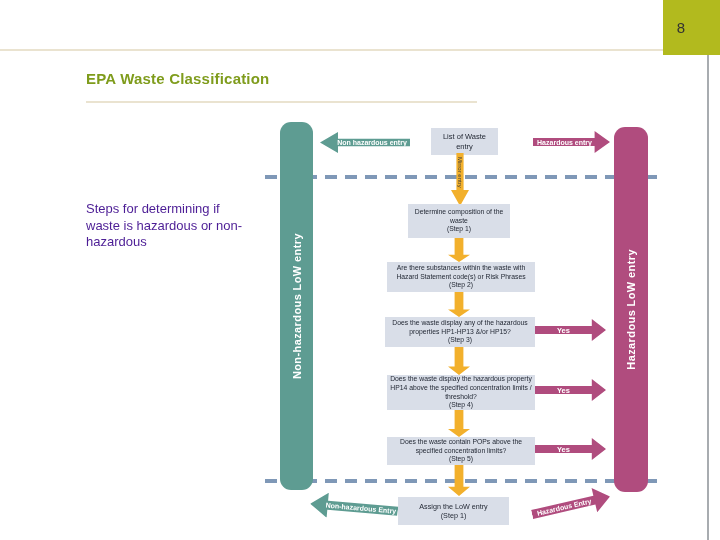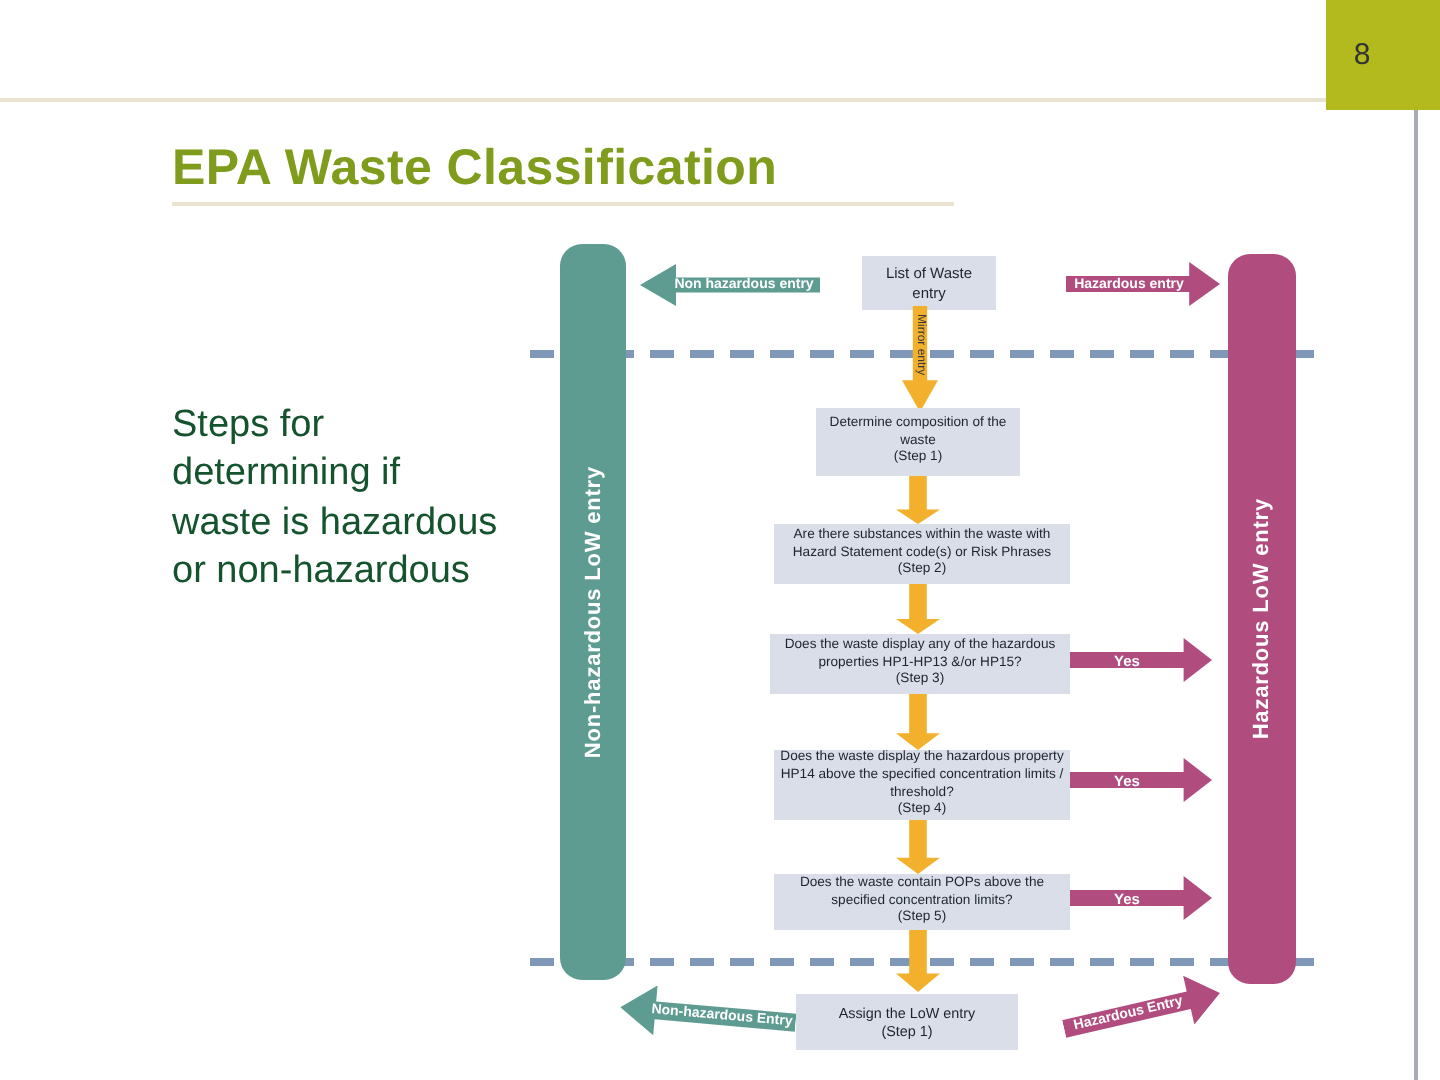--- a/index.html
+++ b/index.html
@@ -6,23 +6,23 @@
   body{width:720px;height:540px;position:relative;background:#fff;
        font-family:"Liberation Sans", sans-serif;overflow:hidden;}
   .abs{position:absolute;}
 
   
   .page-box{left:663px;top:0;width:57px;height:55px;background:#b2ba1e;
             display:flex;align-items:center;justify-content:flex-start;}
   .page-num{width:36px;text-align:center;font-size:15px;color:#333;}
   .hline-top{left:0;top:49px;width:663px;height:2px;background:#eae3d0;}
   .vline-right{left:707px;top:55px;width:2px;height:485px;background:#a8acb0;}
-  .title{left:86px;top:70px;font-size:25px;font-weight:bold;color:#7f9c1c;letter-spacing:.2px;}
+  .title{left:86px;top:70px;font-size:15px;font-weight:bold;color:#7f9c1c;letter-spacing:.2px;}
   .title-rule{left:86px;top:101px;width:391px;height:2px;background:#eae3d0;}
-  .subtitle{left:86px;top:201px;width:168px;font-size:19px;line-height:1.28;color:#14532d;}
+  .subtitle{left:86px;top:201px;width:168px;font-size:13px;line-height:1.28;color:#4c1d95;}
 
   
   .vbar{border-radius:11px;display:flex;align-items:center;justify-content:center;}
   .vbar-teal{left:280px;top:122px;width:33px;height:368px;background:#5e9c92;}
   .vbar-pink{left:614px;top:127px;width:34px;height:365px;background:#b04c7e;}
   .vtext{writing-mode:vertical-rl;transform:rotate(180deg);color:#fff;
          font-weight:bold;font-size:11px;letter-spacing:.4px;white-space:nowrap;}
 
   .stepbox{background:#d9dee8;color:#1e2430;font-size:6.8px;line-height:1.3;
            text-align:center;display:flex;flex-direction:column;justify-content:center;

